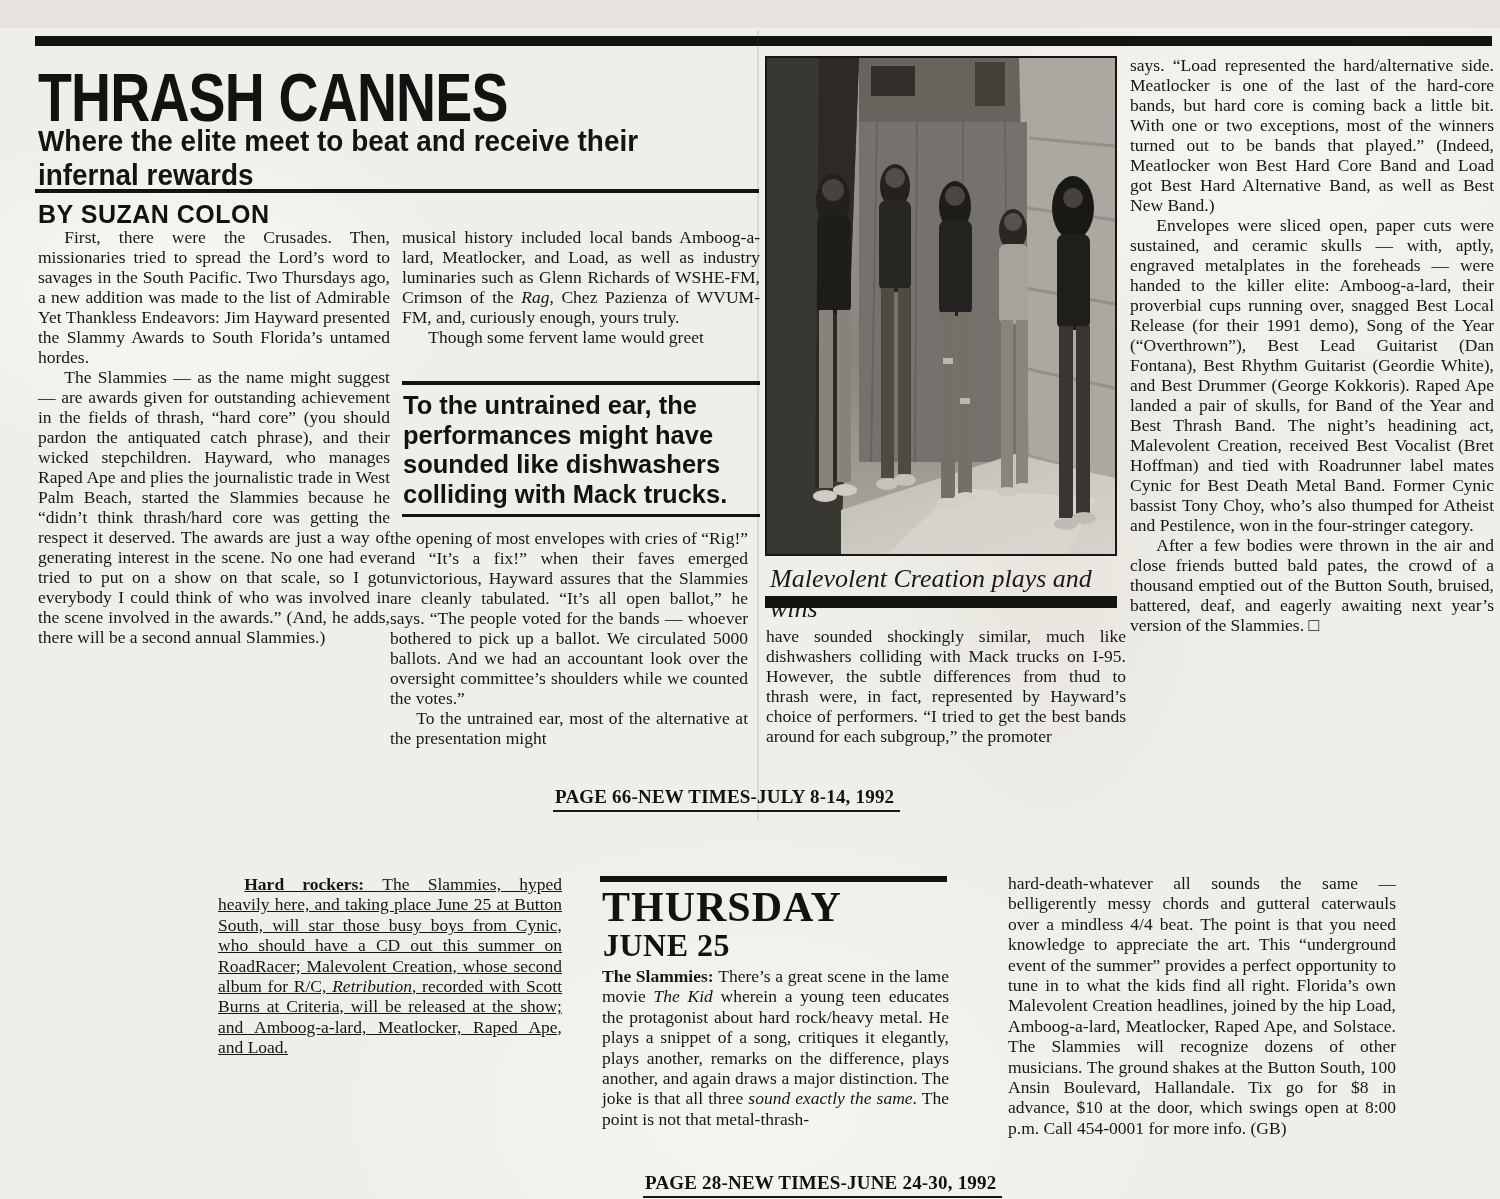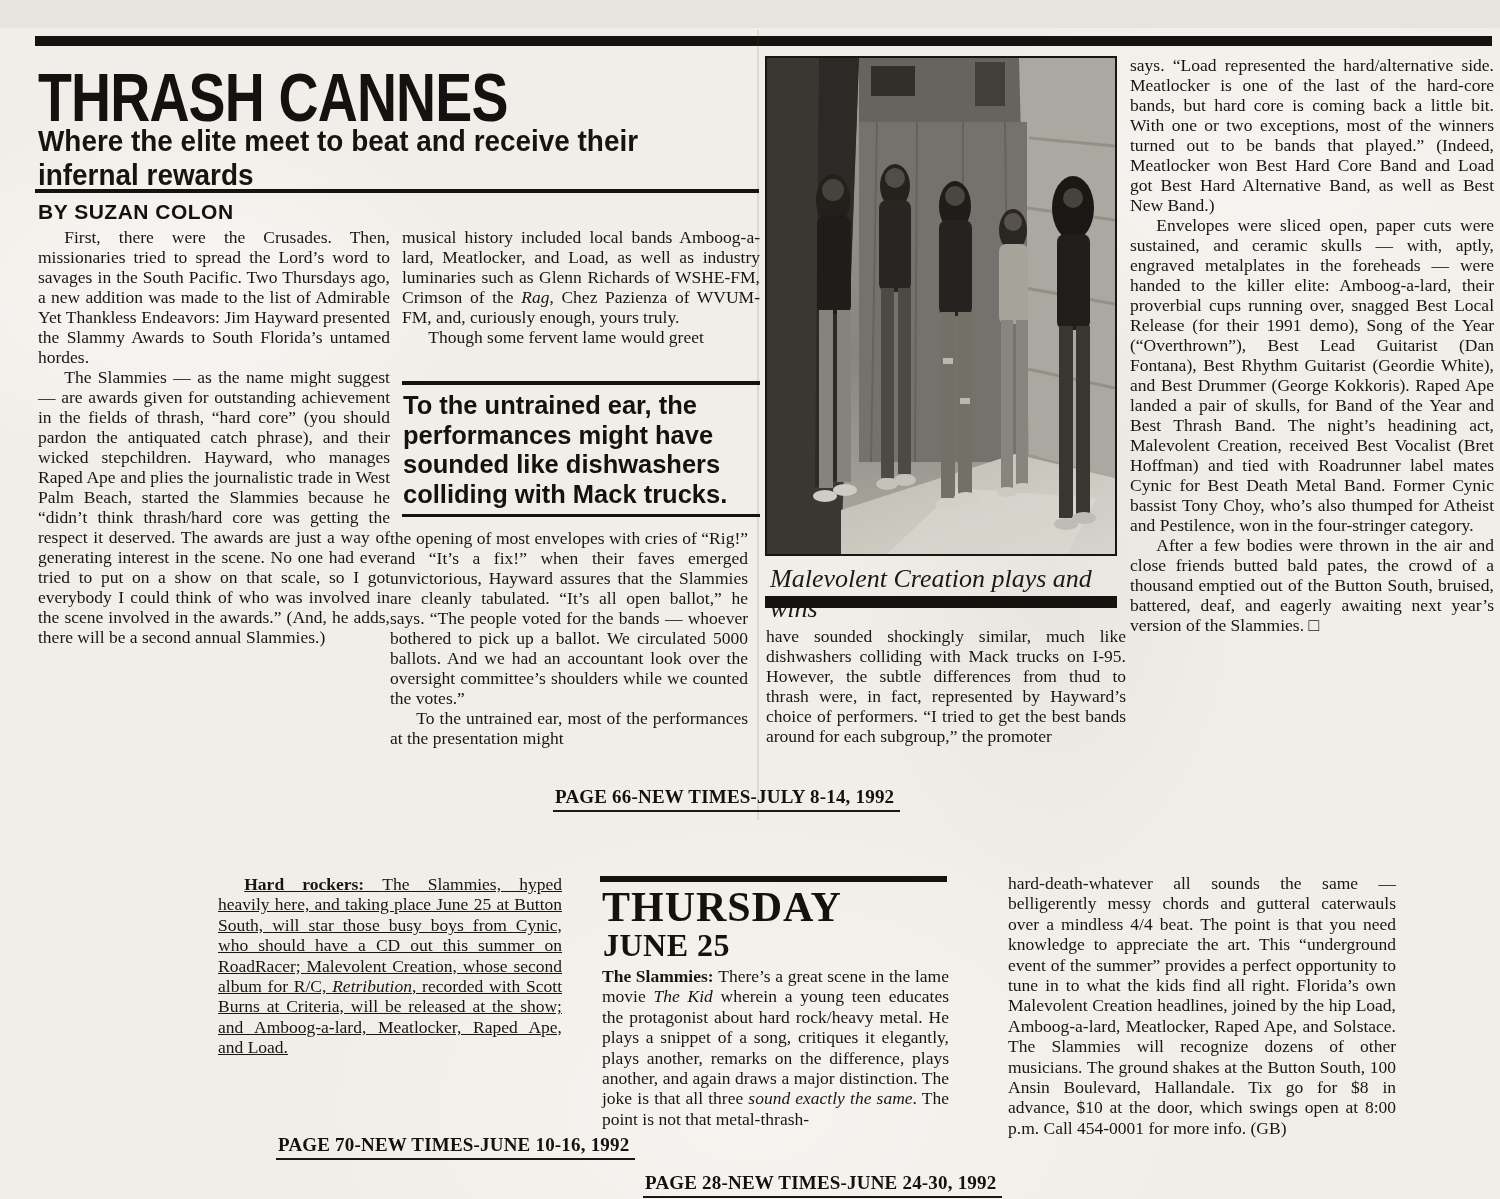--- a/index.html
+++ b/index.html
@@ -20,21 +20,21 @@
   .headline{
     font-family:"Liberation Sans", sans-serif;font-weight:bold;font-size:66px;
     letter-spacing:-1px;transform:scaleX(.84) scaleY(1.04);transform-origin:left top;
     color:#141210;white-space:nowrap;
   }
   .subhead{
     font-family:"Liberation Sans", sans-serif;font-weight:bold;font-size:30px;line-height:34px;
     transform:scaleX(.93);transform-origin:left top;color:#16140f;white-space:nowrap;
   }
   .byline{
-    font-family:"Liberation Sans", sans-serif;font-weight:bold;font-size:21px;
+    font-family:"Liberation Sans", sans-serif;font-weight:bold;font-size:25px;
     letter-spacing:.5px;color:#14120e;
   }
   .col{font-size:17.5px;line-height:20px;text-align:justify;}
   .col p{margin:0;}
   .col p.ind{text-indent:1.5em;}
   .col4{line-height:20px;}
   .clipcol{font-size:17.5px;line-height:20.4px;text-align:justify;}
   .clipcol p{margin:0;}
   .clipcol p.ind{text-indent:1.5em;}
   .i{font-style:italic;}
@@ -80,21 +80,21 @@
       <p><span>musical history included local bands Amboog-a-lard, Meatlocker, and Load, as well as industry luminaries such as Glenn Richards of WSHE-FM, Crimson of the </span><span class="i">Rag</span><span>, Chez Pazienza of WVUM-FM, and, curiously enough, yours truly.</span></p>
       <p class="ind"><span>Though some fervent lame would greet</span></p>
     </div>
 
   <div class="rule" style="left:402px;top:353px;width:358px;height:4px;"></div>
   <div class="abs pullquote" style="left:403px;top:363px;width:366px;">To the untrained ear, the performances might have sounded like dishwashers colliding with Mack trucks.</div>
   <div class="rule" style="left:402px;top:486px;width:358px;height:3px;"></div>
 
   <div class="abs col" style="left:390px;top:500px;width:358px;">
       <p><span>the opening of most envelopes with cries of “Rig!” and “It’s a fix!” when their faves emerged unvictorious, Hayward assures that the Slammies are cleanly tabulated. “It’s all open ballot,” he says. “The people voted for the bands — whoever bothered to pick up a ballot. We circulated 5000 ballots. And we had an accountant look over the oversight committee’s shoulders while we counted the votes.”</span></p>
-      <p class="ind"><span>To the untrained ear, most of the performances at the presentation might</span></p>
+      <p class="ind"><span>To the untrained ear, most of the alternative at the presentation might</span></p>
     </div>
 
   <div class="abs photo-frame" style="left:765px;top:28px;width:352px;height:500px;">
     <svg width="348" height="496" viewBox="0 0 348 496">
       <defs>
         <linearGradient id="bg" x1="0" y1="0" x2="0" y2="1">
           <stop offset="0" stop-color="#a5a29b"></stop>
           <stop offset=".6" stop-color="#8f8c85"></stop>
           <stop offset="1" stop-color="#b6b3ab"></stop>
         </linearGradient>
@@ -197,23 +197,20 @@
       <p class="ind"><span>After a few bodies were thrown in the air and close friends butted bald pates, the crowd of a thousand emptied out of the Button South, bruised, battered, deaf, and eagerly awaiting next year’s version of the Slammies. </span><span class="endbox">□</span></p>
     </div>
 
   <div class="abs" style="left:553px;top:758px;">
     <span class="pagefooter">PAGE 66-NEW TIMES-JULY 8-14, 1992</span>
   </div>
 
   <div class="abs clipcol" style="left:218px;top:846px;width:344px;text-decoration:underline;">
       <p class="ind"><span class="b">Hard rockers: </span><span>The Slammies, hyped heavily here, and taking place June 25 at Button South, will star those busy boys from Cynic, who should have a CD out this summer on RoadRacer; Malevolent Creation, whose second album for R/C, </span><span class="i">Retribution</span><span>, recorded with Scott Burns at Criteria, will be released at the show; and Amboog-a-lard, Meatlocker, Raped Ape, and Load.</span></p>
     </div>
-  <div class="abs" style="left:276px;top:1106px;">
-    <span class="pagefooter">PAGE 70-NEW TIMES-JUNE 10-16, 1992</span>
-  </div>
 
   <div class="rule" style="left:600px;top:848px;width:347px;height:6px;"></div>
   <div class="abs thursday" style="left:602px;top:858px;">THURSDAY</div>
   <div class="abs june" style="left:603px;top:902px;">JUNE 25</div>
   <div class="abs clipcol" style="left:602px;top:938px;width:347px;">
       <p><span class="b">The Slammies: </span><span>There’s a great scene in the lame movie </span><span class="i">The Kid</span><span> wherein a young teen educates the protagonist about hard rock/heavy metal. He plays a snippet of a song, critiques it elegantly, plays another, remarks on the difference, plays another, and again draws a major distinction. The joke is that all three </span><span class="i">sound exactly the same</span><span>. The point is not that metal-thrash-</span></p>
     </div>
   <div class="abs" style="left:643px;top:1144px;">
     <span class="pagefooter">PAGE 28-NEW TIMES-JUNE 24-30, 1992</span>
   </div>

